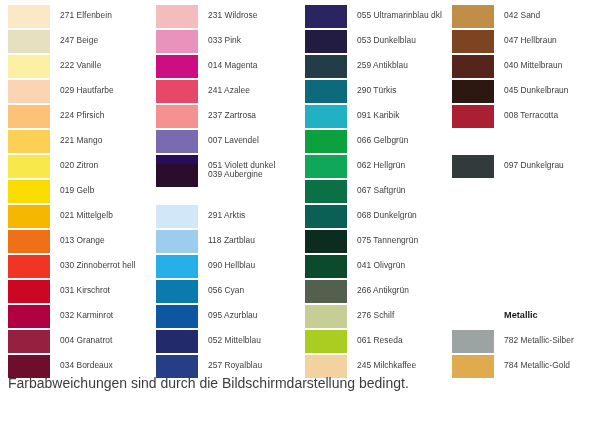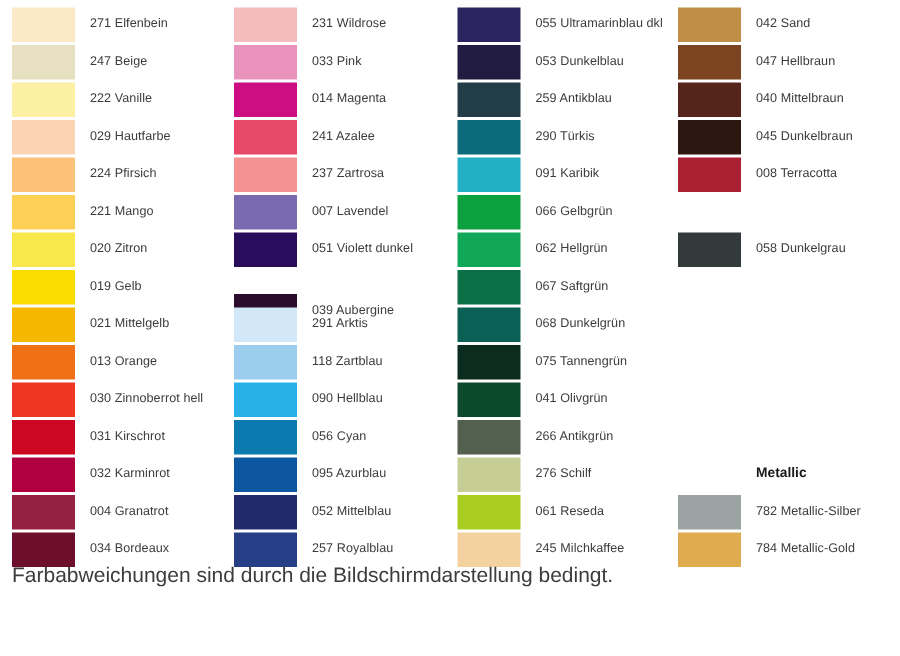--- a/index.html
+++ b/index.html
@@ -163,21 +163,21 @@
         <div class="swatch-label">237 Zartrosa</div>
       </div>
       <div class="swatch-row" style="top: 130px;">
         <div class="swatch" style="background: rgb(122, 107, 176);"></div>
         <div class="swatch-label">007 Lavendel</div>
       </div>
       <div class="swatch-row" style="top: 155px;">
         <div class="swatch" style="background: rgb(42, 12, 92);"></div>
         <div class="swatch-label">051 Violett dunkel</div>
       </div>
-      <div class="swatch-row" style="top: 196px;">
+      <div class="swatch-row" style="top: 164px;">
         <div class="swatch" style="background: rgb(44, 12, 44);"></div>
         <div class="swatch-label">039 Aubergine</div>
       </div>
       <div class="swatch-row" style="top: 205px;">
         <div class="swatch" style="background: rgb(210, 232, 248);"></div>
         <div class="swatch-label">291 Arktis</div>
       </div>
       <div class="swatch-row" style="top: 230px;">
         <div class="swatch" style="background: rgb(156, 205, 238);"></div>
         <div class="swatch-label">118 Zartblau</div>
@@ -281,21 +281,21 @@
       <div class="swatch-row" style="top: 80px;">
         <div class="swatch" style="background: rgb(44, 24, 16);"></div>
         <div class="swatch-label">045 Dunkelbraun</div>
       </div>
       <div class="swatch-row" style="top: 105px;">
         <div class="swatch" style="background: rgb(171, 31, 50);"></div>
         <div class="swatch-label">008 Terracotta</div>
       </div>
       <div class="swatch-row" style="top: 155px;">
         <div class="swatch" style="background: rgb(51, 58, 60);"></div>
-        <div class="swatch-label">058 Dunkelgrau</div>
+        <div class="swatch-label">097 Dunkelgrau</div>
       </div>
       <div class="swatch-row" style="top: 305px;">
         <div class="section-heading">Metallic</div>
       </div>
       <div class="swatch-row" style="top: 330px;">
         <div class="swatch" style="background: rgb(156, 163, 163);"></div>
         <div class="swatch-label">782 Metallic-Silber</div>
       </div>
       <div class="swatch-row" style="top: 355px;">
         <div class="swatch" style="background: rgb(224, 171, 78);"></div>

